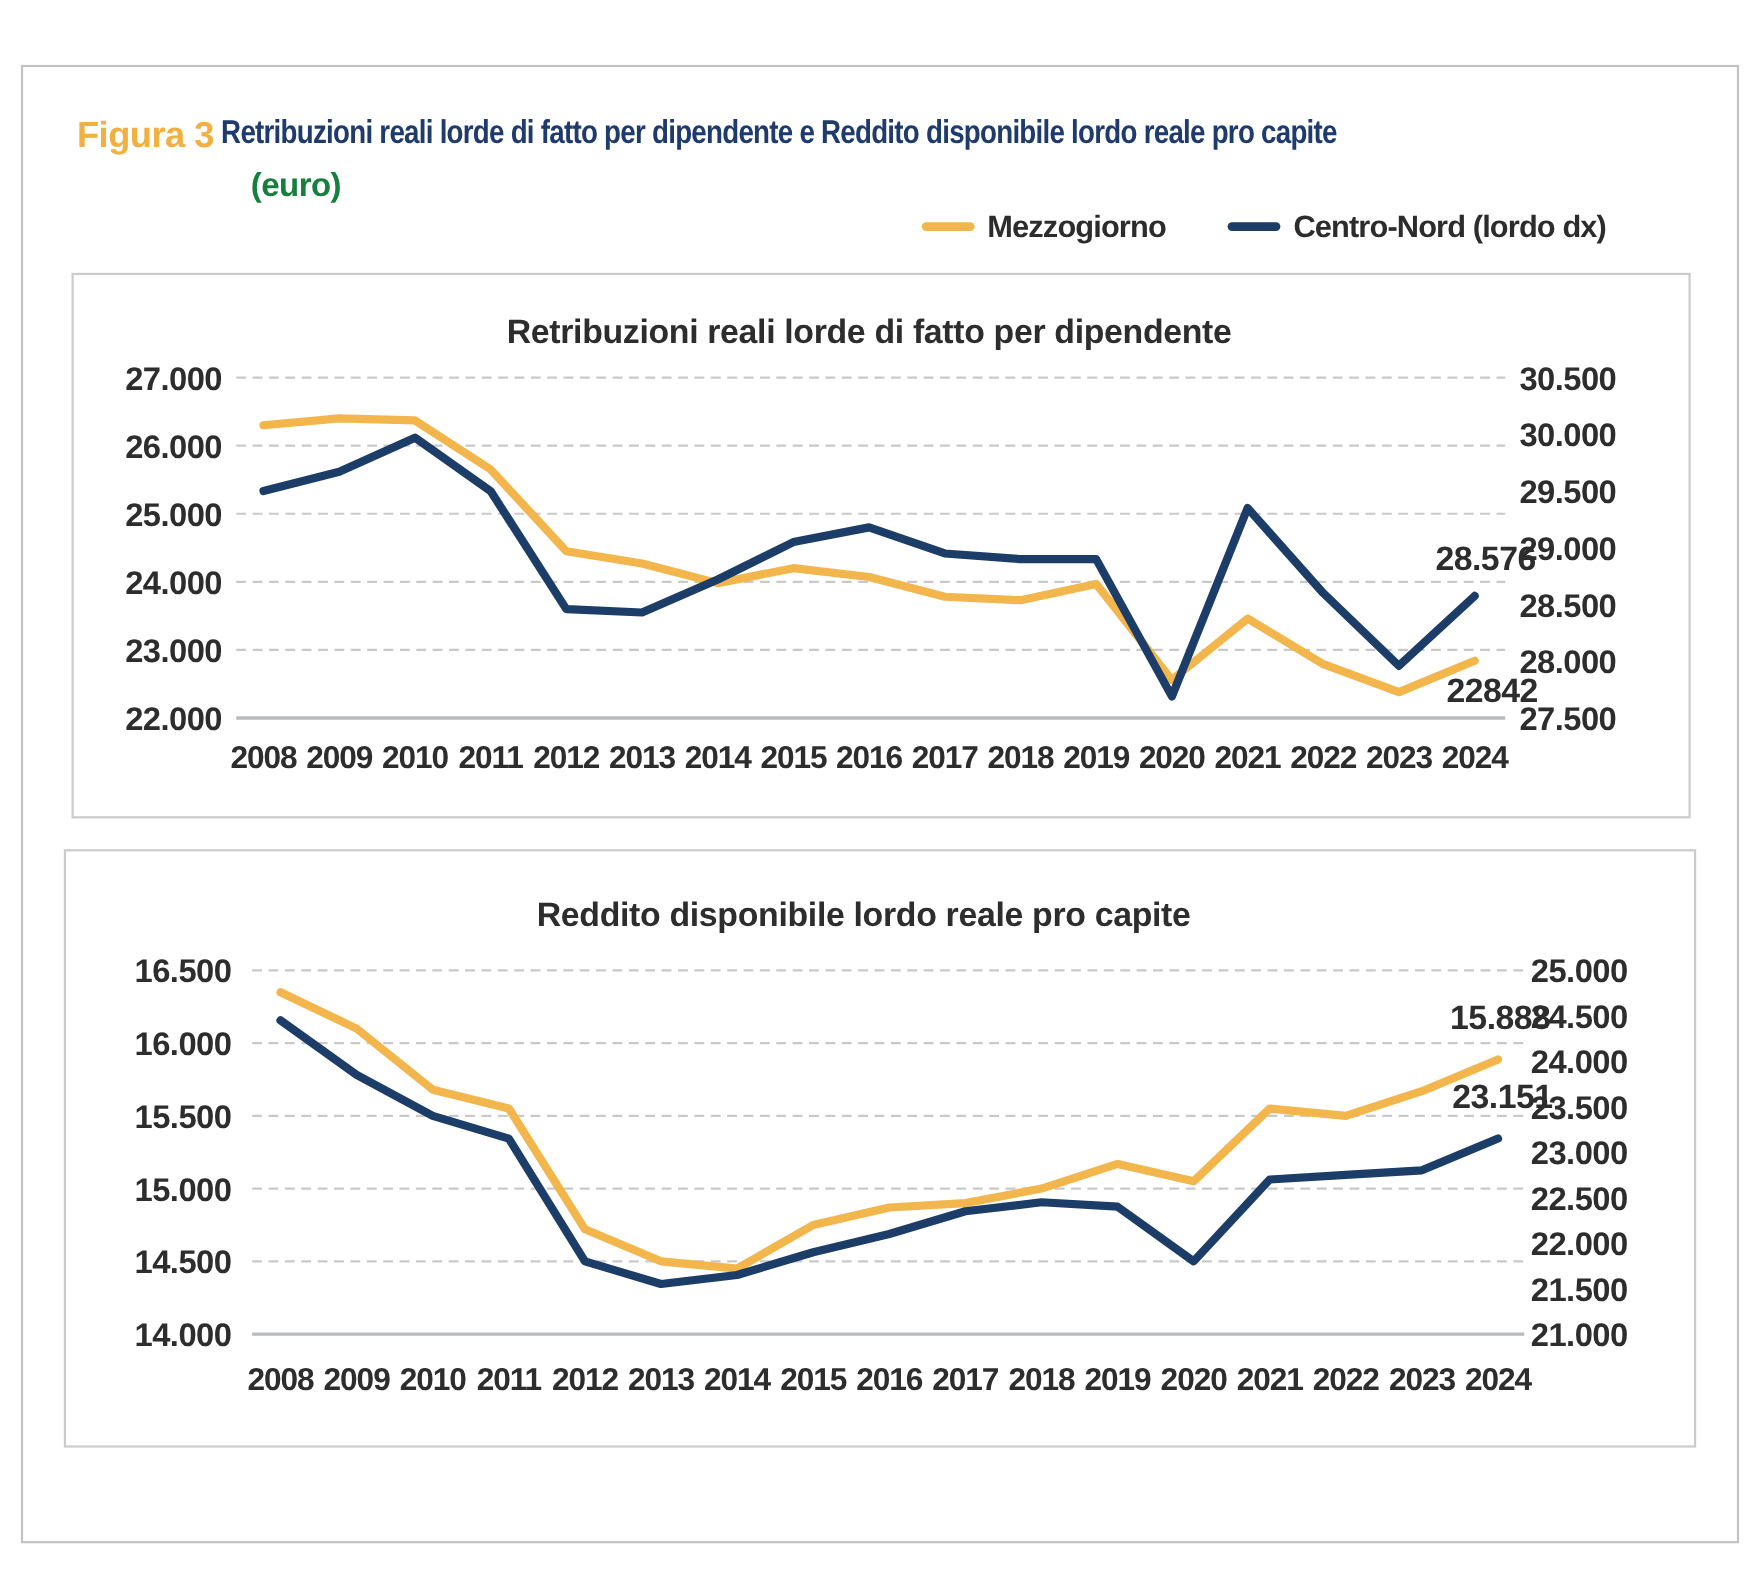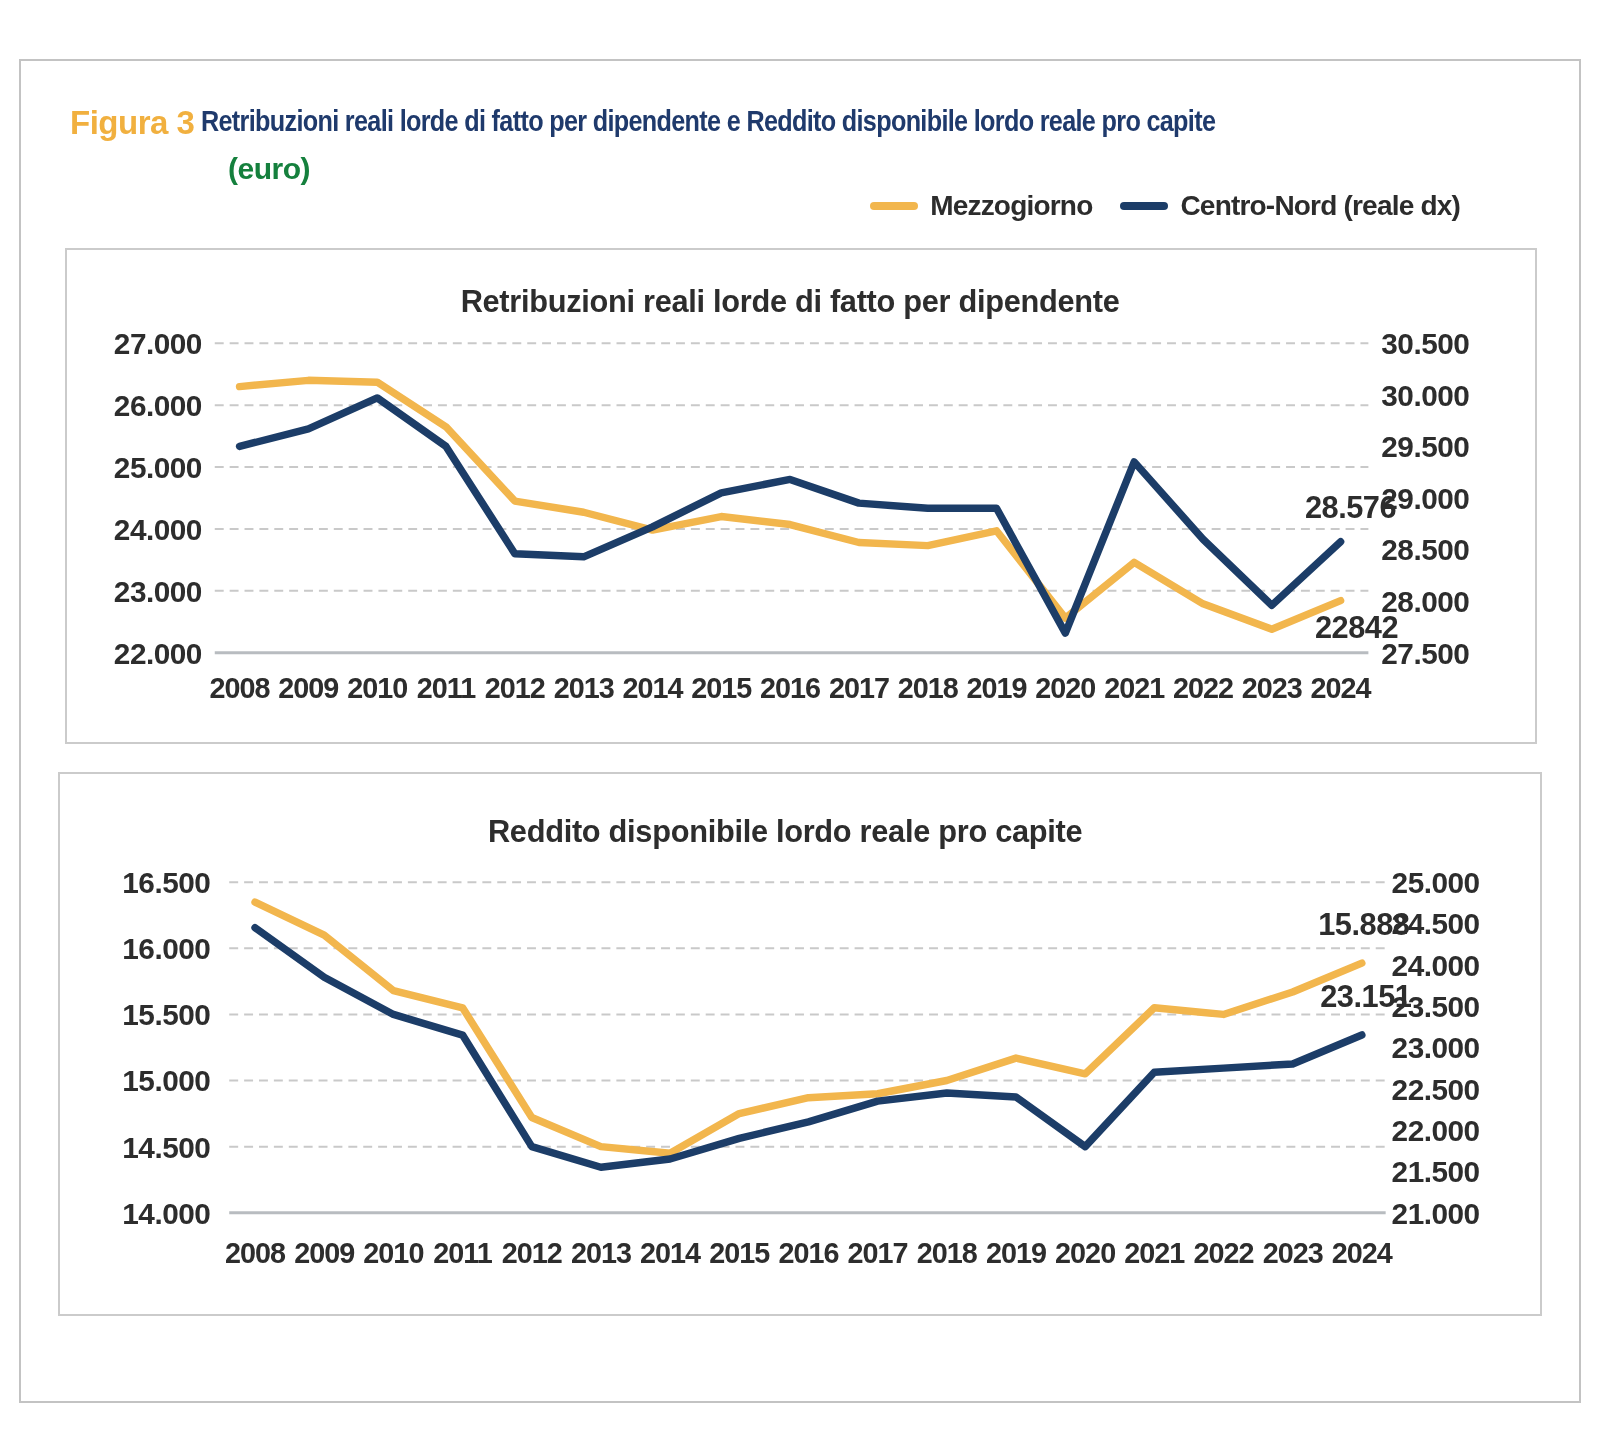--- a/index.html
+++ b/index.html
@@ -7,21 +7,21 @@
           font-family:"Liberation Sans",sans-serif;overflow:hidden;}
   .outer-border{position:absolute;left:19px;top:59px;width:1562px;height:1344px;
           border:2px solid #c3c3c3;box-sizing:border-box;background:#ffffff;}
   .fig-label{position:absolute;left:70px;top:104px;font-size:33px;font-weight:700;
           color:#F1B03F;letter-spacing:-0.5px;white-space:nowrap;}
   .fig-title{position:absolute;left:201px;top:104px;font-size:30px;font-weight:700;
           color:#1F3A6C;letter-spacing:-0.8px;white-space:nowrap;
           transform:scaleX(0.84);transform-origin:left top;}
   .fig-subtitle{position:absolute;left:208px;top:152px;font-size:30px;font-weight:700;
           color:#15803d;letter-spacing:-0.5px;margin-left:20px;}
-  .legend{position:absolute;right:140px;top:190px;display:flex;gap:28px;align-items:center;}
+  .legend{position:absolute;right:140px;top:190px;display:flex;gap:56px;align-items:center;}
   .legend-item{display:flex;align-items:center;font-size:28px;font-weight:700;
           color:#2c2c2c;letter-spacing:-0.8px;white-space:nowrap;}
   .legend-swatch{display:inline-block;width:48px;height:8px;border-radius:4px;margin-right:12px;}
   .panel{position:absolute;border:2px solid #cbcbcb;box-sizing:border-box;background:#ffffff;}
   .panel-top{left:65px;top:248px;width:1472px;height:496px;}
   .panel-bottom{left:58px;top:772px;width:1484px;height:544px;}
   .panel svg{position:absolute;left:0;top:0;width:100%;height:100%;display:block;}
   .fonte{position:absolute;left:68px;top:1318px;font-size:30px;font-style:italic;
           color:#3b3b3b;letter-spacing:-0.3px;}
   svg text{fill:#2d2d2d;}
@@ -41,21 +41,21 @@
   <div class="fig-label">Figura 3</div>
   <div class="fig-title">Retribuzioni reali lorde di fatto per dipendente e Reddito disponibile lordo reale pro capite</div>
   <div class="fig-subtitle">(euro)</div>
   <div class="legend" id="legend">
       <div class="legend-item">
         <span class="legend-swatch" style="background: rgb(242, 182, 77);"></span>
         <span>Mezzogiorno</span>
       </div>
       <div class="legend-item">
         <span class="legend-swatch" style="background: rgb(28, 61, 104);"></span>
-        <span>Centro-Nord (reale dx)</span>
+        <span>Centro-Nord (lordo dx)</span>
       </div>
     </div>
   <div class="panel panel-top">
     <svg id="chart0" viewBox="0 0 1472 496">
         <line x1="145" x2="1308" y1="94" y2="94" class="gridline"></line>
         <line x1="145" x2="1308" y1="156.39999999999998" y2="156.39999999999998" class="gridline"></line>
         <line x1="145" x2="1308" y1="218.8" y2="218.8" class="gridline"></line>
         <line x1="145" x2="1308" y1="281.2" y2="281.2" class="gridline"></line>
         <line x1="145" x2="1308" y1="343.6" y2="343.6" class="gridline"></line>
         <line x1="145" x2="1308" y1="406" y2="406" class="axisline"></line>

